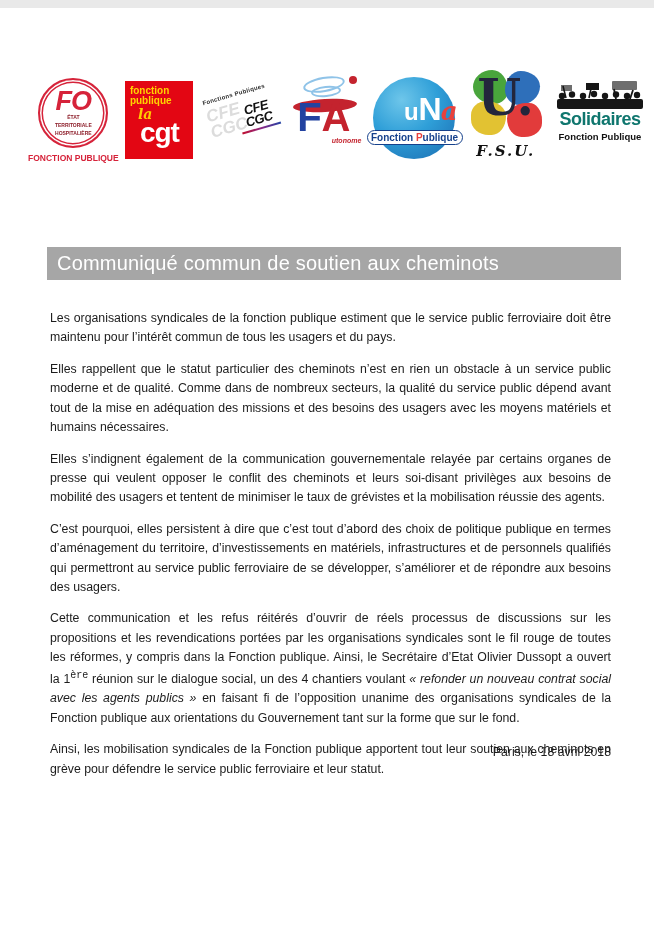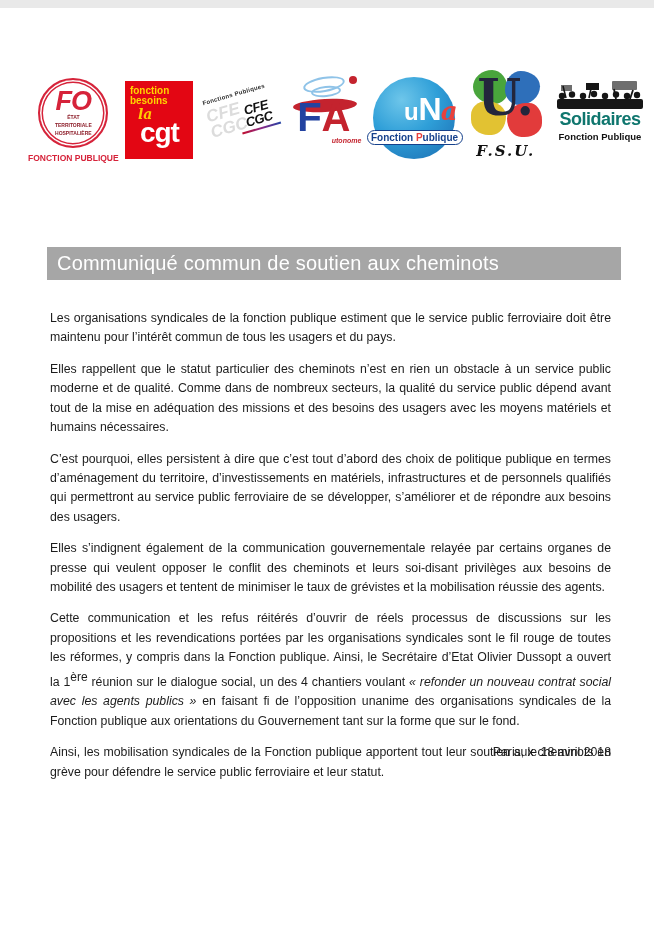--- a/index.html
+++ b/index.html
@@ -83,21 +83,21 @@
   .title-banner {
     position:absolute; top:239px; left:47px; width:574px; height:33px;
     background:#a6a6a6; color:#ffffff;
     font-size:20px; font-weight:400; line-height:33px;
     padding-left:10px; letter-spacing:0.2px; white-space:nowrap;
   }
 
   
   .content { position:absolute; top:301px; left:50px; width:561px; text-align:justify; font-size:12.3px; line-height:1.58; color:#1c1c1c; }
   .content p { margin-bottom:12px; }
-  .sup { vertical-align:super; font-size:12px; }
+  .sup { vertical-align:super; font-size:10px;font-family:Liberation Mono, monospace; }
   .quote-italic { font-style:italic; }
   .date-line { position:absolute; top:737px; left:50px; width:561px; text-align:right; font-size:12.3px; color:#1c1c1c; }
 </style>
 </head>
 <body>
 
 <div class="page">
 
   <div class="logos-row">
 
@@ -107,21 +107,21 @@
         <span class="fo-tiny">ÉTAT</span>
         <span class="fo-tiny">TERRITORIALE</span>
         <span class="fo-tiny">HOSPITALIÈRE</span>
       </div>
       <span class="fo-caption">FONCTION PUBLIQUE</span>
     </div>
 
     <div class="logo">
       <div class="cgt-box">
         <div class="cgt-top">fonction</div>
-        <div class="cgt-top">besoins</div>
+        <div class="cgt-top">publique</div>
         <div class="cgt-script">la</div>
         <div class="cgt-main">cgt</div>
       </div>
     </div>
 
     <div class="logo">
       <div class="cfe-box">
         <div class="cfe-rot">
           <div class="cfe-small">Fonctions Publiques</div>
           <div class="cfe-ghost">
@@ -197,21 +197,21 @@
       <div class="sol-caption">Fonction Publique</div>
     </div>
 
   </div>
 
   <div class="title-banner">Communiqué commun de soutien aux cheminots</div>
 
   <div class="content">
     <p>Les organisations syndicales de la fonction publique estiment que le service public ferroviaire doit être maintenu pour l’intérêt commun de tous les usagers et du pays.</p>
     <p>Elles rappellent que le statut particulier des cheminots n’est en rien un obstacle à un service public moderne et de qualité. Comme dans de nombreux secteurs, la qualité du service public dépend avant tout de la mise en adéquation des missions et des besoins des usagers avec les moyens matériels et humains nécessaires.</p>
+    <p>Elles s’indignent également de la communication gouvernementale relayée par certains organes de presse qui veulent opposer le conflit des cheminots et leurs soi-disant privilèges aux besoins de mobilité des usagers et tentent de minimiser le taux de grévistes et la mobilisation réussie des agents.</p>
     <p>C’est pourquoi, elles persistent à dire que c’est tout d’abord des choix de politique publique en termes d’aménagement du territoire, d’investissements en matériels, infrastructures et de personnels qualifiés qui permettront au service public ferroviaire de se développer, s’améliorer et de répondre aux besoins des usagers.</p>
-    <p>Elles s’indignent également de la communication gouvernementale relayée par certains organes de presse qui veulent opposer le conflit des cheminots et leurs soi-disant privilèges aux besoins de mobilité des usagers et tentent de minimiser le taux de grévistes et la mobilisation réussie des agents.</p>
     <p><span>Cette communication et les refus réitérés d’ouvrir de réels processus de discussions sur les propositions et les revendications portées par les organisations syndicales sont le fil rouge de toutes les réformes, y compris dans la Fonction publique. Ainsi, le Secrétaire d’Etat Olivier Dussopt a ouvert la 1</span><span class="sup">ère</span><span> réunion sur le dialogue social, un des 4 chantiers voulant </span><span class="quote-italic">« refonder un nouveau contrat social avec les agents publics »</span><span> en faisant fi de l’opposition unanime des organisations syndicales de la Fonction publique aux orientations du Gouvernement tant sur la forme que sur le fond.</span></p>
     <p>Ainsi, les mobilisation syndicales de la Fonction publique apportent tout leur soutien aux cheminots en grève pour défendre le service public ferroviaire et leur statut.</p>
   </div>
 
   <div class="date-line">Paris, le 18 avril 2018</div>
 
 </div>
 
 </body></html>

